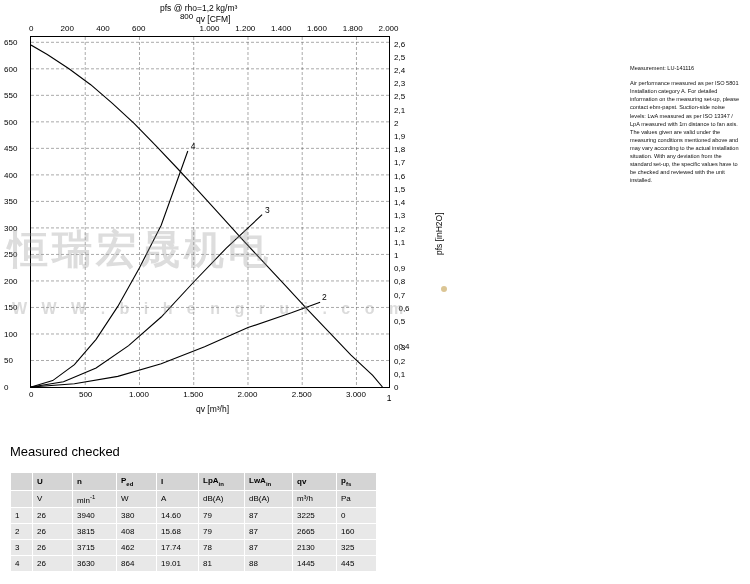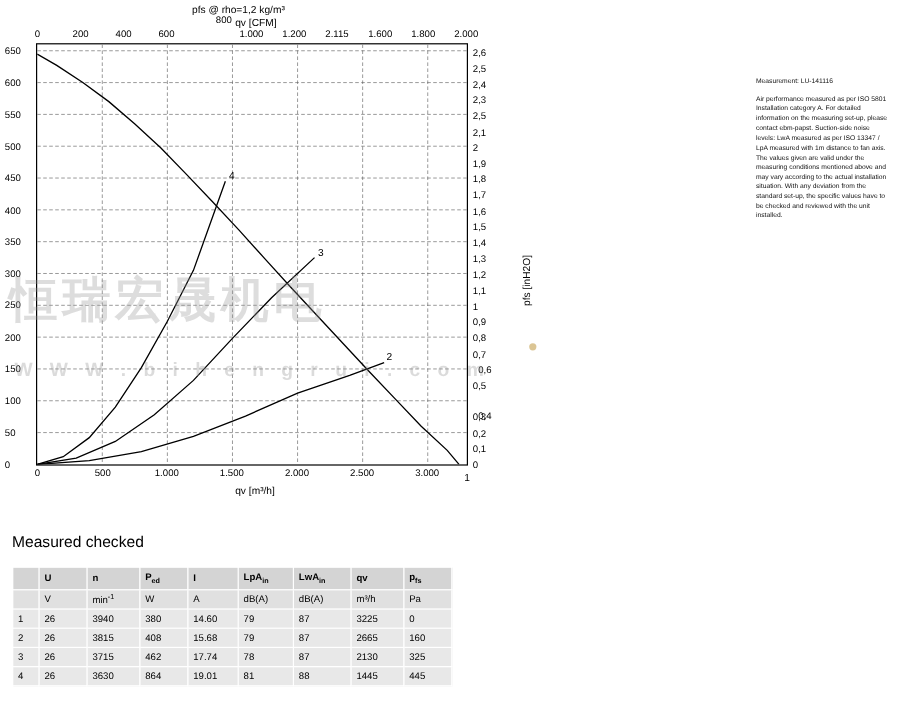--- a/index.html
+++ b/index.html
@@ -124,21 +124,21 @@
   <div class="axis-title" id="title-right">pfs [inH2O]</div>
 
   <div id="tick-layer">
       <div class="tick-lbl xtop-lbl" style="left: 28.9px; top: 24px;">0</div>
       <div class="tick-lbl xtop-lbl" style="left: 60.5px; top: 24px;">200</div>
       <div class="tick-lbl xtop-lbl" style="left: 96.3px; top: 24px;">400</div>
       <div class="tick-lbl xtop-lbl" style="left: 132.1px; top: 24px;">600</div>
       <div class="tick-lbl xtop-lbl" style="left: 167.9px; top: 12px; padding-left: 12px;">800</div>
       <div class="tick-lbl xtop-lbl" style="left: 199.5px; top: 24px;">1.000</div>
       <div class="tick-lbl xtop-lbl" style="left: 235.3px; top: 24px;">1.200</div>
-      <div class="tick-lbl xtop-lbl" style="left: 271.1px; top: 24px;">2.115</div>
+      <div class="tick-lbl xtop-lbl" style="left: 271.1px; top: 24px;">1.400</div>
       <div class="tick-lbl xtop-lbl" style="left: 306.9px; top: 24px;">1.600</div>
       <div class="tick-lbl xtop-lbl" style="left: 342.7px; top: 24px;">1.800</div>
       <div class="tick-lbl xtop-lbl" style="left: 378.5px; top: 24px;">2.000</div>
       <div class="tick-lbl xbot-lbl" style="left: 28.9px; top: 390px;">0</div>
       <div class="tick-lbl xbot-lbl" style="left: 78.9424px; top: 390px;">500</div>
       <div class="tick-lbl xbot-lbl" style="left: 128.985px; top: 390px;">1.000</div>
       <div class="tick-lbl xbot-lbl" style="left: 183.227px; top: 390px;">1.500</div>
       <div class="tick-lbl xbot-lbl" style="left: 237.47px; top: 390px;">2.000</div>
       <div class="tick-lbl xbot-lbl" style="left: 291.712px; top: 390px;">2.500</div>
       <div class="tick-lbl xbot-lbl" style="left: 345.955px; top: 390px;">3.000</div>

